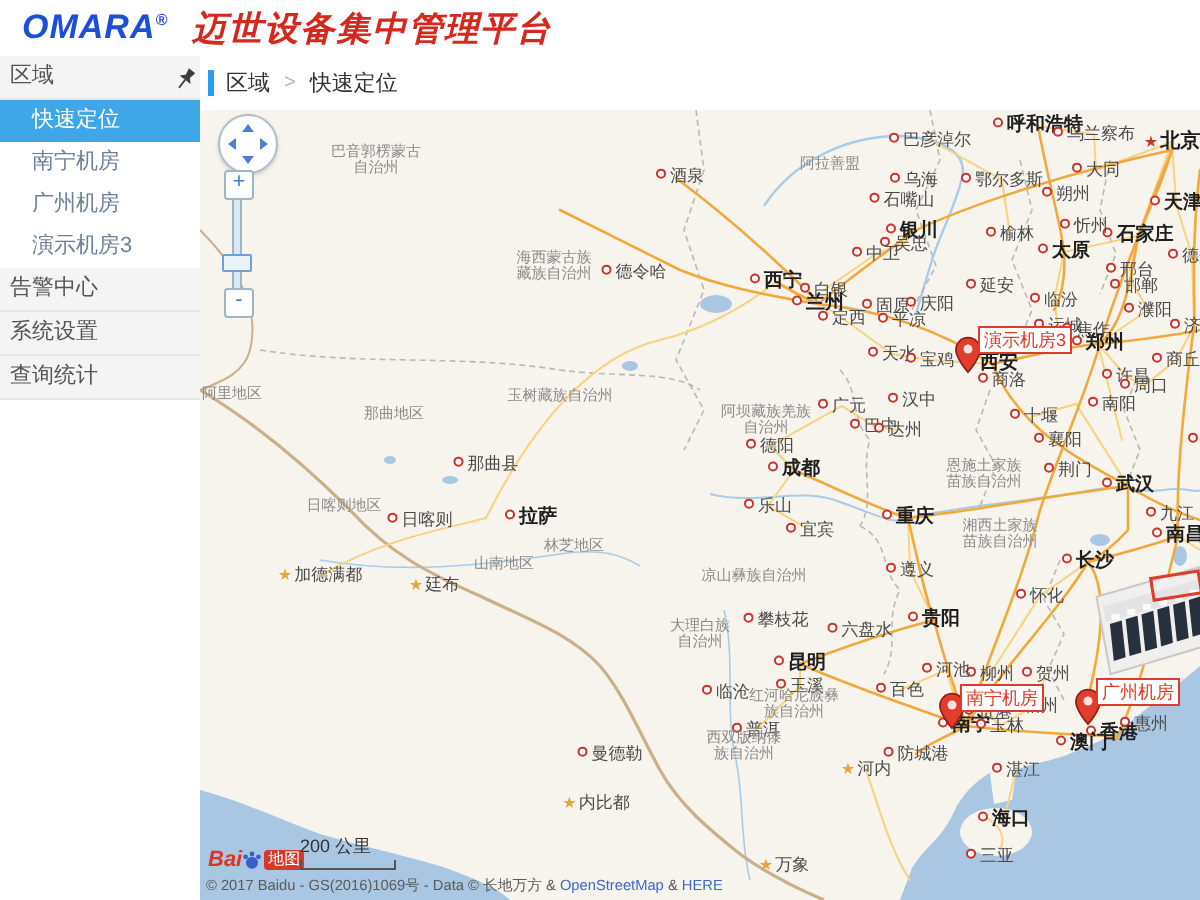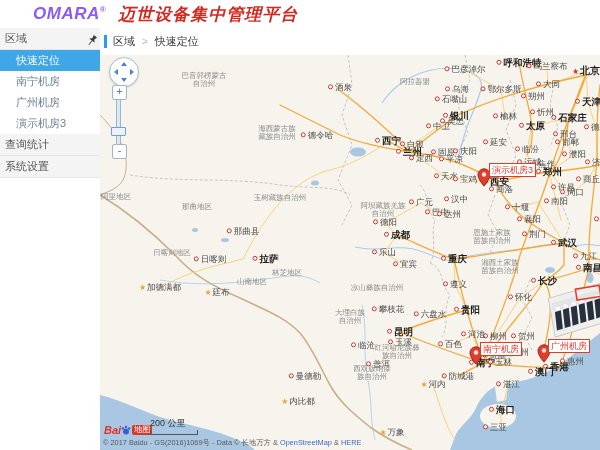--- a/index.html
+++ b/index.html
@@ -1,21 +1,21 @@
 <!DOCTYPE html>
 <html><head>
 <meta charset="utf-8">
 <style>
   html,body{margin:0;padding:0;width:600px;height:450px;overflow:hidden;
     font-family:"Liberation Sans","DejaVu Sans",sans-serif;background:#fff;}
   
   .hdr{position:absolute;left:0;top:0;width:600px;height:28px;background:#fff;
     display:flex;align-items:center;}
-  .brand{margin-left:33px;font-style:italic;font-weight:900;font-size:17px;
-    color:#8b5cf6;letter-spacing:.5px;}
+  .brand{margin-left:11px;font-style:italic;font-weight:900;font-size:17px;
+    color:#1d4ed8;letter-spacing:.5px;}
   .brand sup{font-size:8px;font-weight:700;}
   .slogan{margin-left:12px;font-family:"Liberation Serif","DejaVu Serif",serif;
     font-style:italic;font-weight:700;font-size:17px;color:#d5281e;letter-spacing:1px;}
   
   .side{position:absolute;left:0;top:28px;width:100px;bottom:0;background:#fff;
     border-right:1px solid #e3e3e3;font-size:11px;}
   .grp{height:21px;line-height:21px;padding-left:5px;background:#f4f4f4;color:#555;
     border-bottom:1px solid #e6e6e6;position:relative;}
   .pinico{position:absolute;right:5px;top:4px;transform:rotate(38deg);}
   .nav-item{height:21px;line-height:21px;padding-left:16px;color:#6e8096;cursor:pointer;background:#fff;}
@@ -91,22 +91,23 @@
         </svg>
     </span>
   </div>
   <div id="nav-items">
       <div class="nav-item sel">快速定位</div>
       <div class="nav-item">南宁机房</div>
       <div class="nav-item">广州机房</div>
       <div class="nav-item">演示机房3</div>
     </div>
   <div id="nav-sections">
+      <div class="nav-section">告警中心</div>
+      <div class="nav-section">系统设置</div>
       <div class="nav-section">查询统计</div>
-      <div class="nav-section">系统设置</div>
     </div>
 </div>
 
 <div class="crumb">
   <span class="cbar"></span>
   <span>区域</span>
   <span class="csep">&gt;</span>
   <span>快速定位</span>
 </div>
 
@@ -289,21 +290,21 @@
       <span class="city t-city" style="left: 408px; top: 330px;">湛江</span>
       <span class="city t-city" style="left: 395px; top: 373px;">三亚</span>
       <span class="city t-city" style="left: 110px; top: 205px;">日喀则</span>
       <span class="city t-city" style="left: 143px; top: 177px;">那曲县</span>
       <span class="city t-city" style="left: 205px; top: 322px;">曼德勒</span>
       <span class="city t-fcap" style="left: 60px; top: 233px;">加德满都</span>
       <span class="city t-fcap" style="left: 117px; top: 238px;">廷布</span>
       <span class="city t-fcap" style="left: 198px; top: 347px;">内比都</span>
       <span class="city t-fcap" style="left: 292px; top: 378px;">万象</span>
       <span class="city t-fcap" style="left: 333px; top: 330px;">河内</span>
-      <span class="city t-region" style="left: 88px; top: 25px; margin-left: 16px;">巴音郭楞蒙古
+      <span class="city t-region" style="left: 88px; top: 25px;">巴音郭楞蒙古
 自治州</span>
       <span class="city t-region" style="left: 177px; top: 78px;">海西蒙古族
 藏族自治州</span>
       <span class="city t-region" style="left: 315px; top: 27px;">阿拉善盟</span>
       <span class="city t-region" style="left: 16px; top: 142px;">阿里地区</span>
       <span class="city t-region" style="left: 97px; top: 152px;">那曲地区</span>
       <span class="city t-region" style="left: 180px; top: 143px;">玉树藏族自治州</span>
       <span class="city t-region" style="left: 72px; top: 198px;">日喀则地区</span>
       <span class="city t-region" style="left: 187px; top: 218px;">林芝地区</span>
       <span class="city t-region" style="left: 152px; top: 227px;">山南地区</span>

